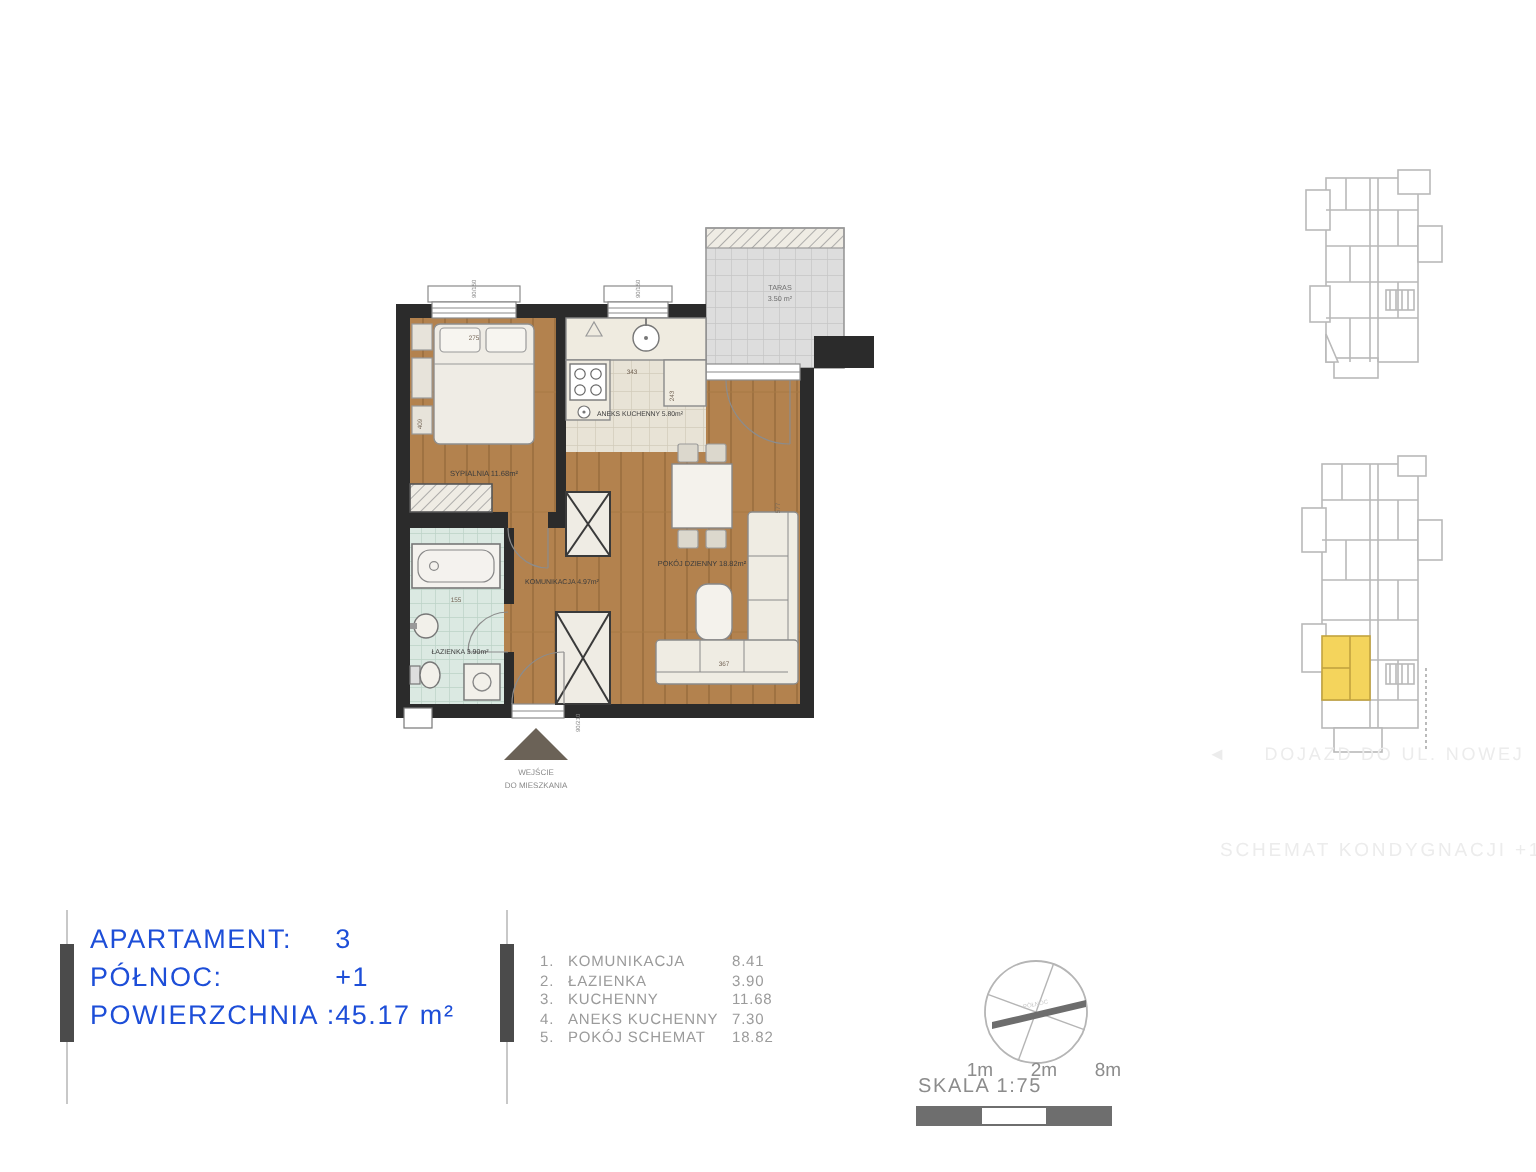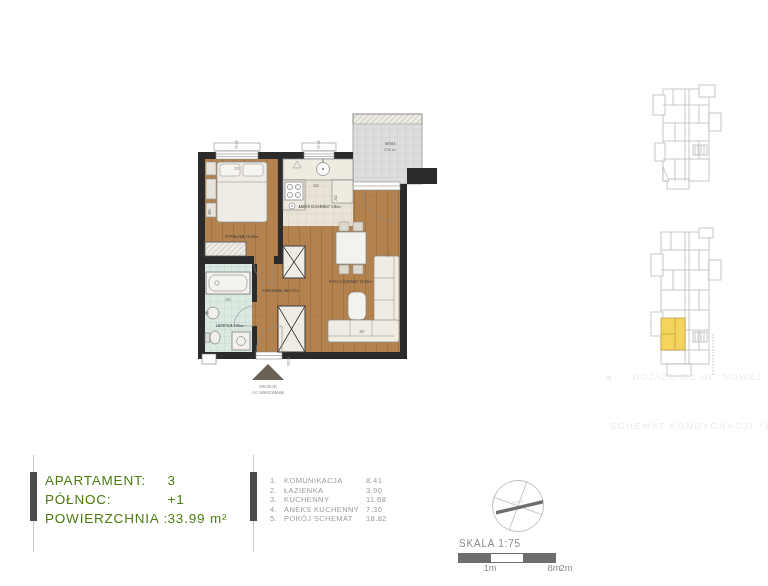--- a/index.html
+++ b/index.html
@@ -3,38 +3,38 @@
 <meta charset="utf-8">
 <style>
   html,body{margin:0;padding:0;}
   body{font-family:"Liberation Sans", sans-serif; background:#ffffff;}
   .page{position:relative;width:768px;height:586px;background:#fff;overflow:hidden;}
   .abs{position:absolute;}
 
   
   .vrule{position:absolute;width:1px;background:#c8c8c8;}
   .vbar{position:absolute;width:7px;background:#4b4b4b;}
-  .info-panel{position:absolute;left:45px;top:471px;color:#4d7c0f;font-size:13.5px;letter-spacing:0.8px;}
+  .info-panel{position:absolute;left:45px;top:460px;color:#1d4ed8;font-size:13.5px;letter-spacing:0.8px;}
   .info-row{height:19px;line-height:19px;white-space:nowrap;}
   .info-label{display:inline-block;width:118px;}
   .info-value{display:inline-block;}
 
   
   .areas{position:absolute;left:270px;top:469px;color:#8c8c8c;}
   .areas-title{font-size:9.5px;letter-spacing:0.7px;white-space:nowrap;}
   .areas-rows{margin-top:7px;font-size:7.5px;color:#9b9b9b;letter-spacing:0.4px;}
   .area-row{display:grid;grid-template-columns:14px 82px auto;line-height:9.5px;white-space:nowrap;}
 
   
   .scale-label{position:absolute;left:459px;top:538px;font-size:10px;color:#8c8c8c;letter-spacing:0.8px;}
   .scale-bar{position:absolute;left:458px;top:553px;width:96px;height:8px;border:1px solid #6e6e6e;display:flex;}
   .scale-seg{width:32px;height:8px;}
   .seg-dark{background:#6e6e6e;}
   .seg-light{background:#ffffff;}
-  .scale-tick{position:absolute;top:562px;transform:translateX(-50%);font-size:9.5px;color:#8c8c8c;}
+  .scale-tick{position:absolute;top:530px;transform:translateX(-50%);font-size:9.5px;color:#8c8c8c;}
 
   
   .faint{position:absolute;color:#ececec;letter-spacing:1.4px;white-space:nowrap;}
 
   svg text{font-family:"Liberation Sans", sans-serif;}
 </style>
 </head>
 <body>
 
 <div class="page">
@@ -302,21 +302,21 @@
     <div class="info-row">
       <span class="info-label">APARTAMENT:</span>
       <span class="info-value">3</span>
     </div>
     <div class="info-row">
       <span class="info-label">PÓŁNOC:</span>
       <span class="info-value">+1</span>
     </div>
     <div class="info-row">
       <span class="info-label">POWIERZCHNIA :</span>
-      <span class="info-value">33.99 m²</span>
+      <span class="info-value">45.17 m²</span>
     </div>
   </div>
 
   <div class="vrule" style="left:253px;top:455px;height:97px;"></div>
   <div class="vbar" style="left:250px;top:472px;height:49px;"></div>
 
   <div class="areas">
     <div class="areas-rows">
       <div class="area-row">
         <span>1.</span>
@@ -356,16 +356,16 @@
     <text transform="translate(36,33) rotate(-12)" font-size="3" fill="#c9c9c9" text-anchor="middle">PÓŁNOC</text>
   </svg>
 
   <div class="scale-label">SKALA 1:75</div>
   <div class="scale-bar">
     <div class="scale-seg seg-dark"></div>
     <div class="scale-seg seg-light"></div>
     <div class="scale-seg seg-dark"></div>
   </div>
   <span class="scale-tick" style="left:490px;">1m</span>
-  <span class="scale-tick" style="left:522px;margin-left:44px;">2m</span>
+  <span class="scale-tick" style="left:522px;">2m</span>
   <span class="scale-tick" style="left:554px;">8m</span>
 
 </div>
 
 </body></html>

